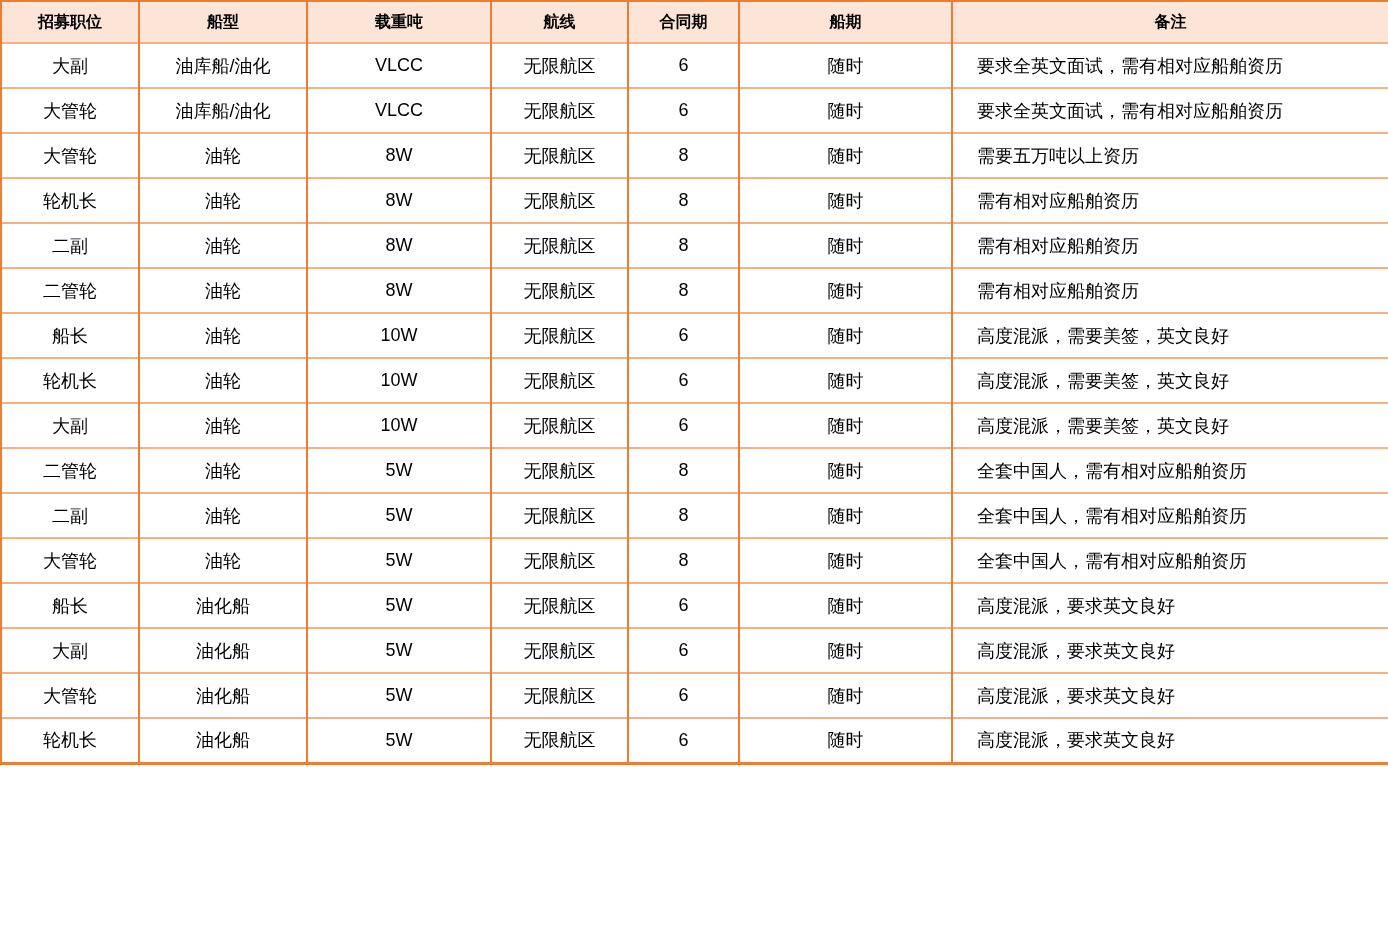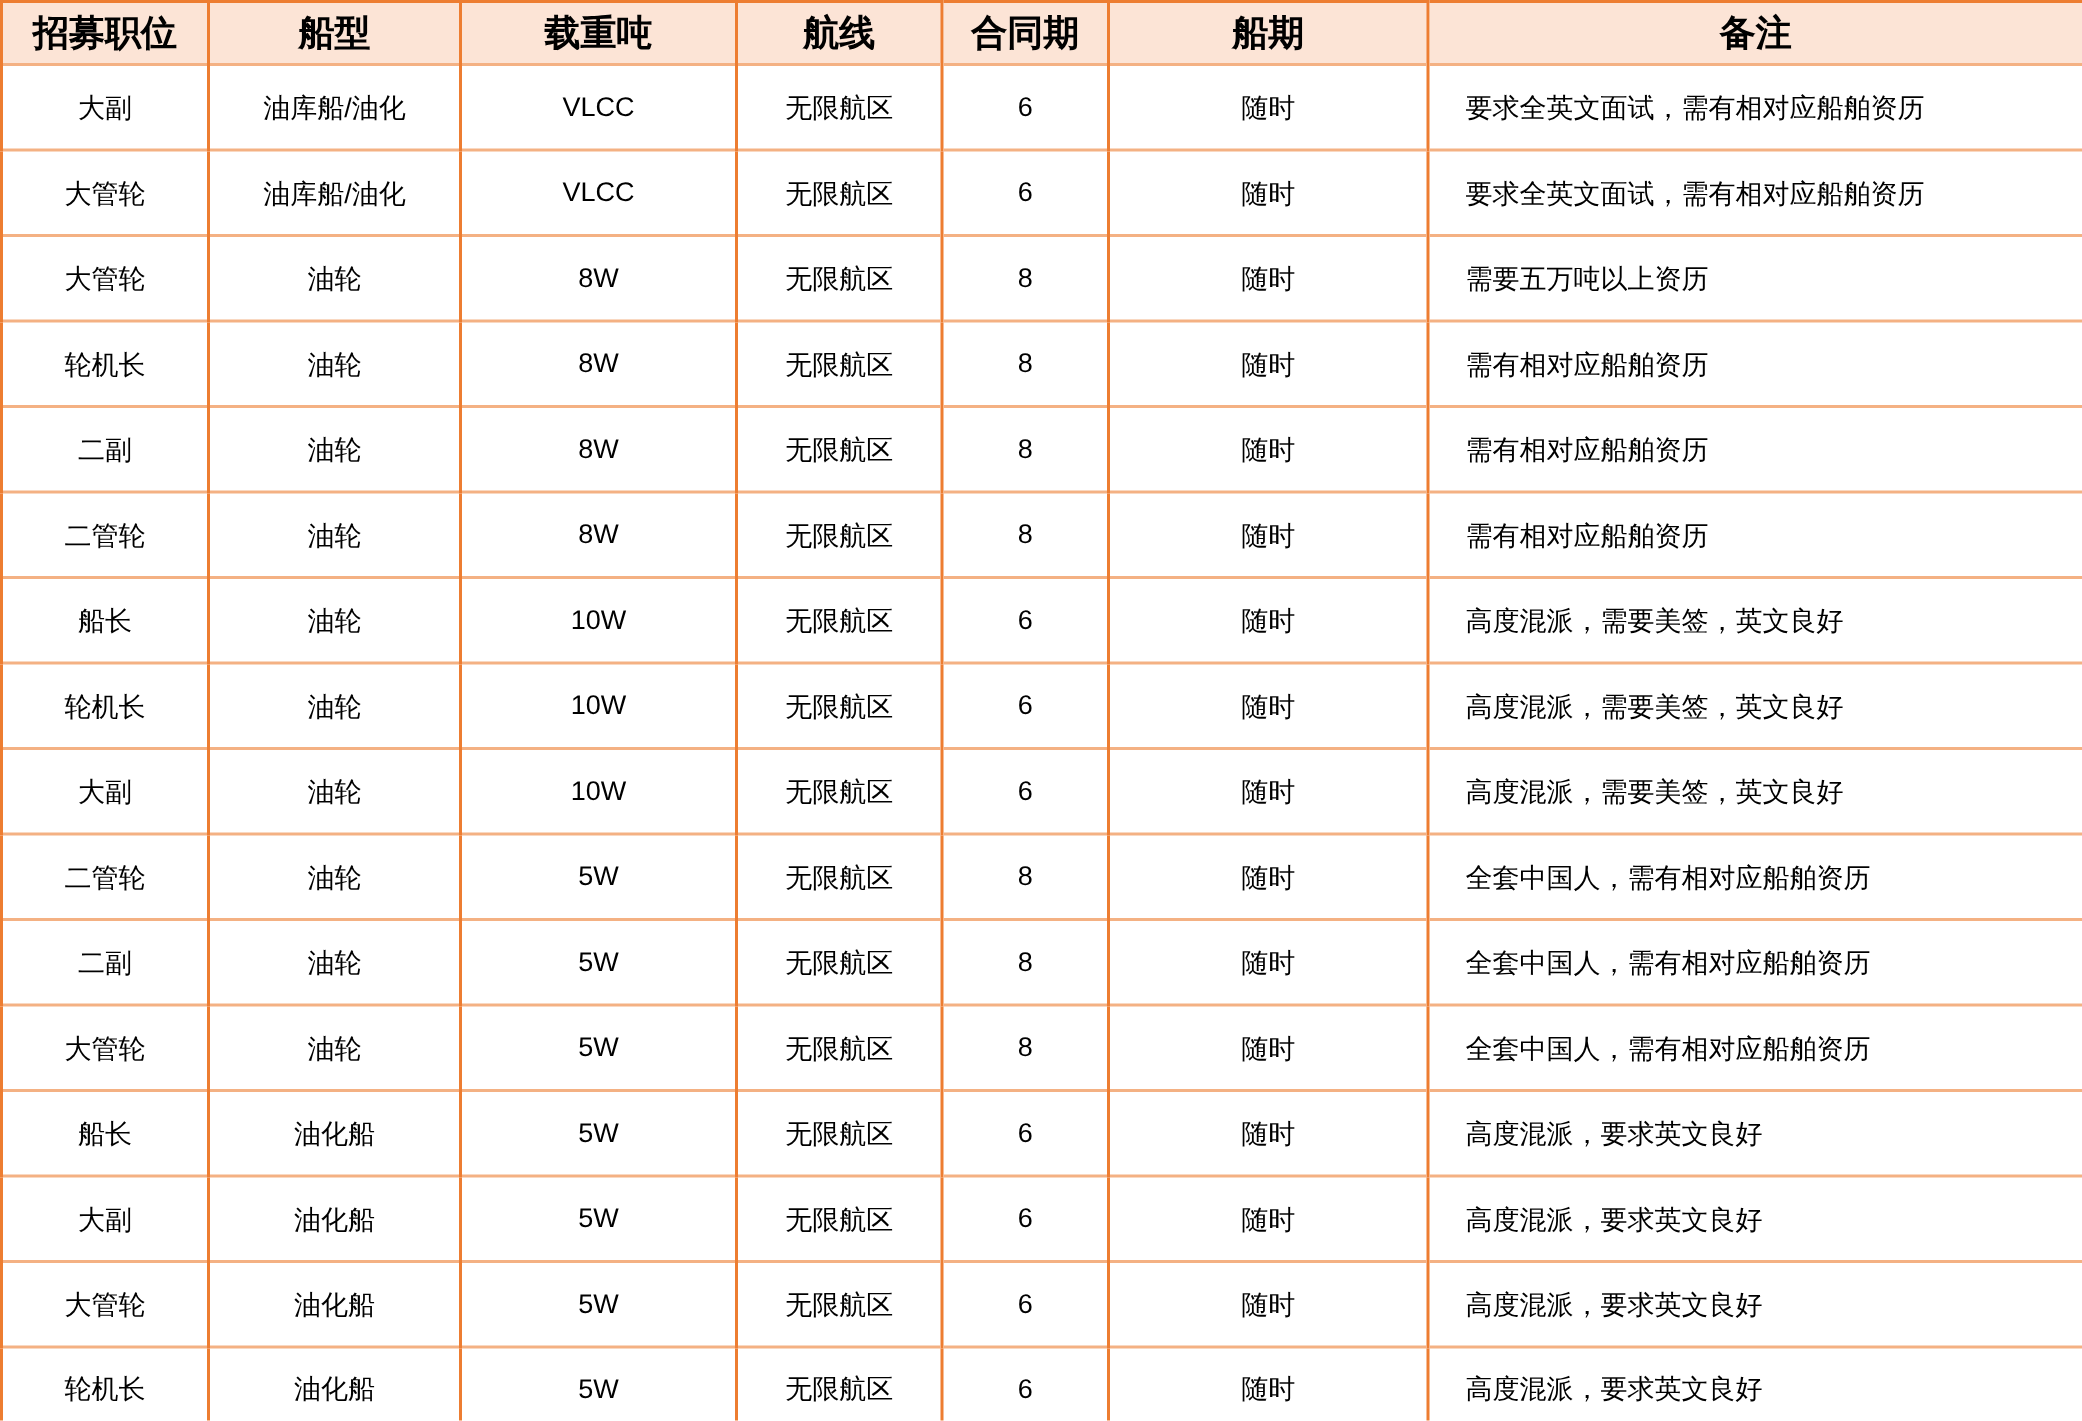--- a/index.html
+++ b/index.html
@@ -33,26 +33,26 @@
     border-top: 2px solid var(--border-light);
     text-align: center;
     vertical-align: middle;
     padding: 0 4px;
     overflow: hidden;
     white-space: nowrap;
   }
   table.recruit thead th {
     border-top: 2px solid var(--border-dark);
     background: var(--header-bg);
-    font-size: 24px;
+    font-size: 16px;
     font-weight: bold;
     height: 40px;
   }
   table.recruit tbody tr {
-    height: 57px;
+    height: 45px;
   }
   table.recruit tbody td {
     font-size: 18px;
     font-weight: normal;
   }
   table.recruit tbody td.remarks {
     text-align: left;
     padding-left: 24px;
   }
 </style>

